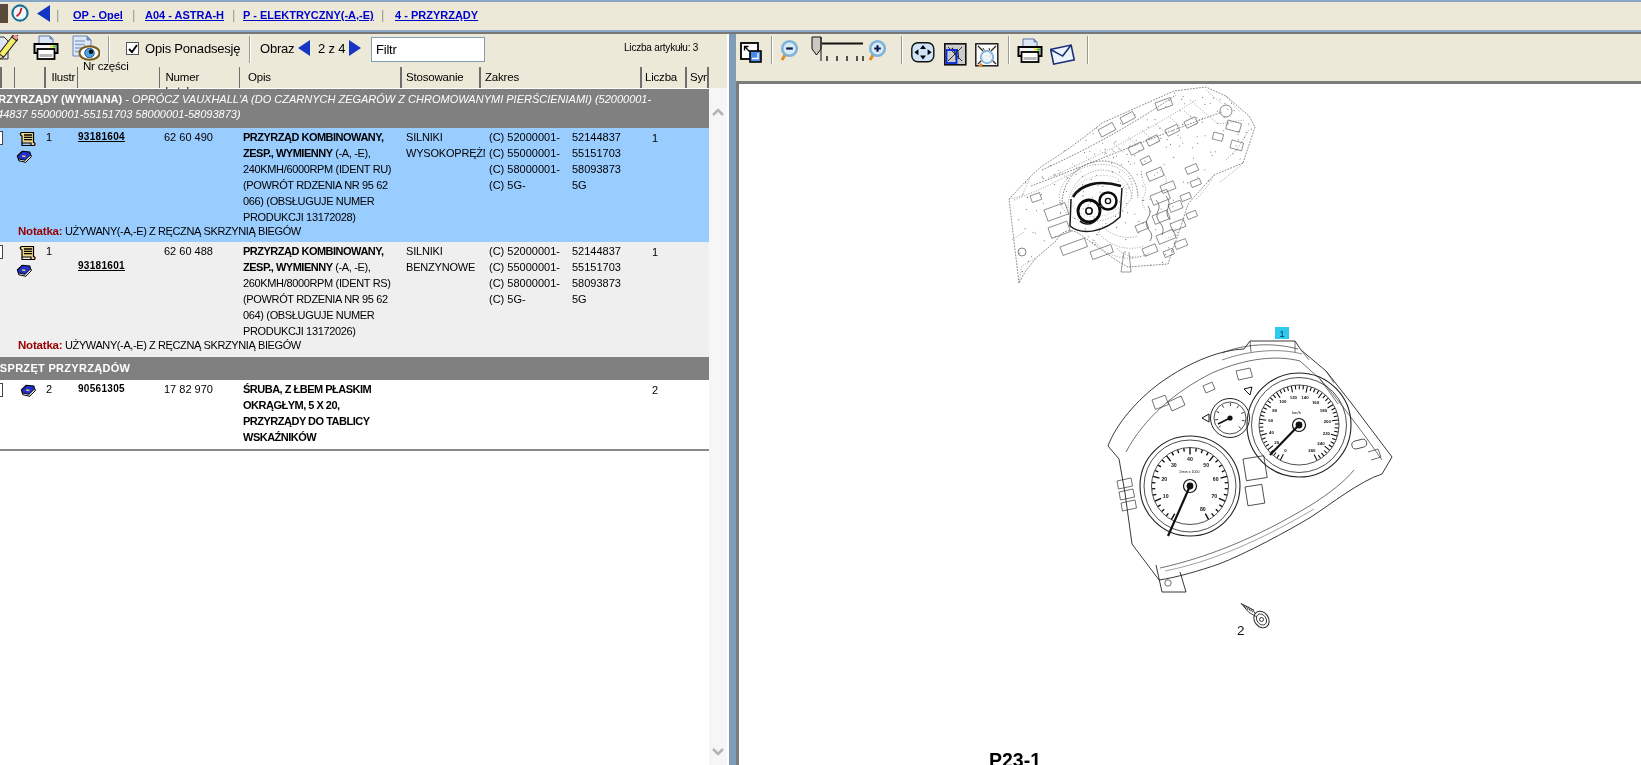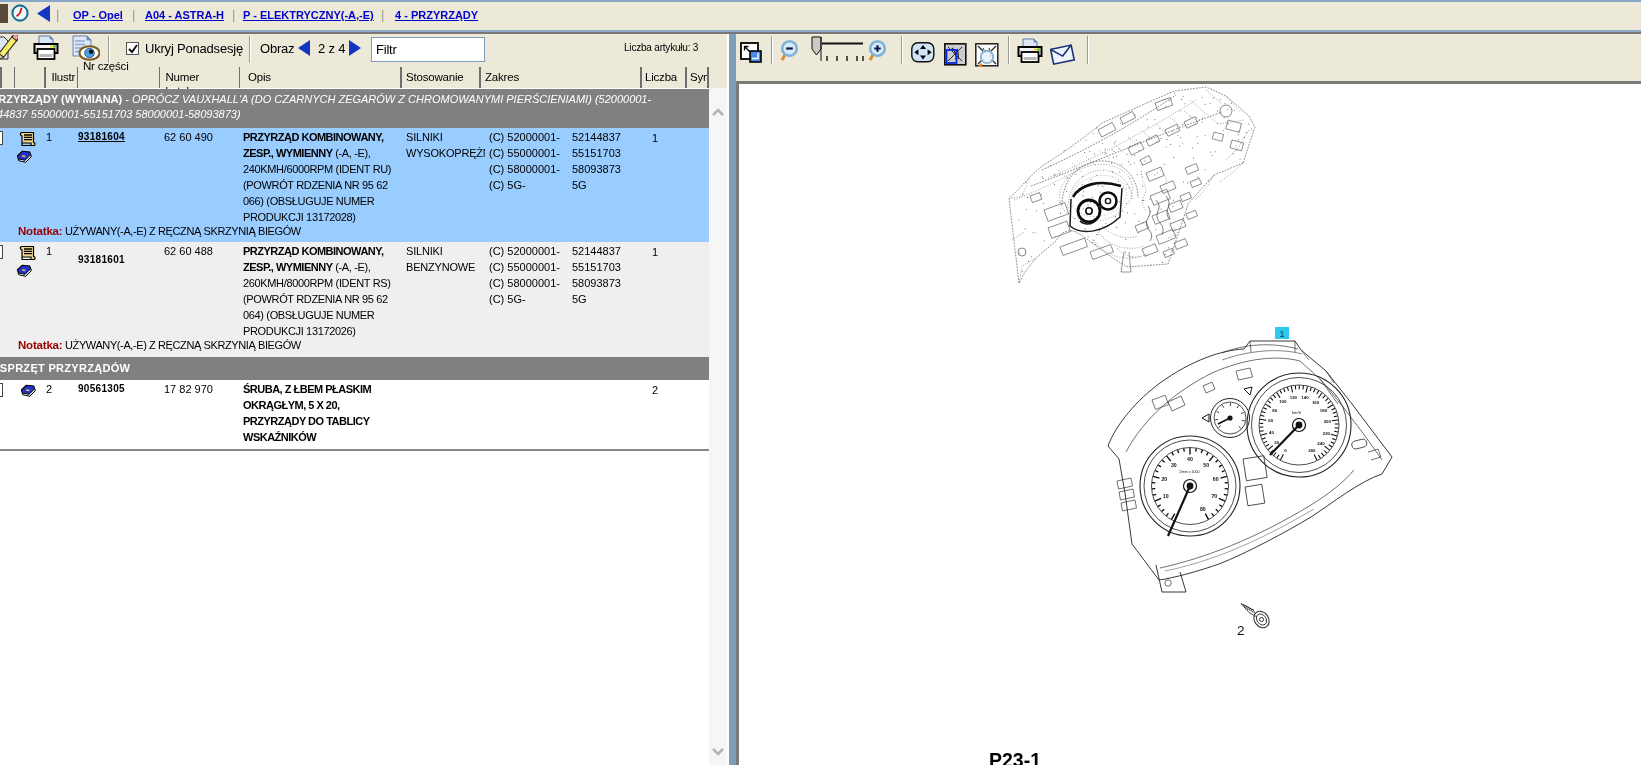--- a/index.html
+++ b/index.html
@@ -74,21 +74,21 @@
       <path d="M3,6 h10 M3,9.5 h10 M3,13 h9 M3,16.5 h7" stroke="#8fa8c8" stroke-width="1.5"></path>
       <ellipse cx="17.5" cy="18" rx="10" ry="6.8" fill="#fff" stroke="#7a5a1e" stroke-width="2"></ellipse>
       <circle cx="17.5" cy="18" r="4.8" fill="#4aa3e8" stroke="#1c3f66" stroke-width="0.8"></circle>
       <circle cx="19" cy="16.8" r="2.2" fill="#111"></circle>
     </svg>
     <div class="vsep" style="left:108px;top:36px;height:27px"></div>
     <div class="abs" style="left:126px;top:42px;width:13px;height:13px;background:#fff;border:1.5px solid #555"></div>
     <svg class="abs" style="left:127px;top:43px" width="12" height="12" viewBox="0 0 12 12">
       <path d="M2,6 L5,9 L10,2" fill="none" stroke="#000" stroke-width="1.8"></path>
     </svg>
-    <div class="t" style="left:145px;top:41px;font-size:13px">Ukryj Ponadsesję</div>
+    <div class="t" style="left:145px;top:41px;font-size:13px">Opis Ponadsesję</div>
     <div class="vsep" style="left:249px;top:36px;height:27px"></div>
     <div class="t" style="left:260px;top:41px;font-size:13px">Obraz</div>
     <svg class="abs" style="left:297px;top:40px" width="14" height="16" viewBox="0 0 14 16">
       <path d="M13,0 L1,8 L13,16 Z" fill="#1536c4"></path>
     </svg>
     <div class="t" style="left:318px;top:41px;font-size:13px">2 z 4</div>
     <svg class="abs" style="left:348px;top:40px" width="14" height="16" viewBox="0 0 14 16">
       <path d="M1,0 L13,8 L1,16 Z" fill="#1536c4"></path>
     </svg>
     <div class="abs" style="left:371px;top:37px;width:114px;height:25px;background:#fff;border:1px solid #7f9db9"></div>
@@ -233,21 +233,21 @@
       <div class="num" style="left:572px;top:130.5px">52144837</div>
       <div class="num" style="left:489px;top:146.5px">(C) 55000001-</div>
       <div class="num" style="left:572px;top:146.5px">55151703</div>
       <div class="num" style="left:489px;top:162.5px">(C) 58000001-</div>
       <div class="num" style="left:572px;top:162.5px">58093873</div>
       <div class="num" style="left:489px;top:178.5px">(C) 5G-</div>
       <div class="num" style="left:572px;top:178.5px">5G</div>
       <div class="t" style="left:652px;top:131.5px">1</div>
       <div class="note" style="left:18px;top:224.5px"><b style="color:#990000;font-size:11.5px;letter-spacing:-0.2px">Notatka:</b> UŻYWANY(-A,-E) Z RĘCZNĄ SKRZYNIĄ BIEGÓW</div>
       <div class="t" style="left:46px;top:244.5px">1</div>
-      <div class="tb" style="left:78px;top:254px;">93181601</div>
+      <div class="tb" style="left:78px;top:260px;text-decoration:underline">93181601</div>
       <div class="num" style="left:164px;top:244.5px">62 60 488</div>
       <div class="opr" style="left:243px;top:244.5px"><span class="opb" style="position:static">PRZYRZĄD KOMBINOWANY,</span></div>
       <div class="opr" style="left:243px;top:260.5px"><span class="opb" style="position:static">ZESP., WYMIENNY</span>&nbsp;(-A, -E),</div>
       <div class="opr" style="left:243px;top:276.5px">260KMH/8000RPM (IDENT RS)</div>
       <div class="opr" style="left:243px;top:292.5px">(POWRÓT RDZENIA NR 95 62</div>
       <div class="opr" style="left:243px;top:308.5px">064) (OBSŁUGUJE NUMER</div>
       <div class="opr" style="left:243px;top:324.5px">PRODUKCJI 13172026)</div>
       <div class="t" style="left:406px;top:244.5px;width:79px;overflow:hidden;white-space:nowrap">SILNIKI</div>
       <div class="t" style="left:406px;top:260.5px;width:79px;overflow:hidden;white-space:nowrap">BENZYNOWE</div>
       <div class="num" style="left:489px;top:244.5px">(C) 52000001-</div>

